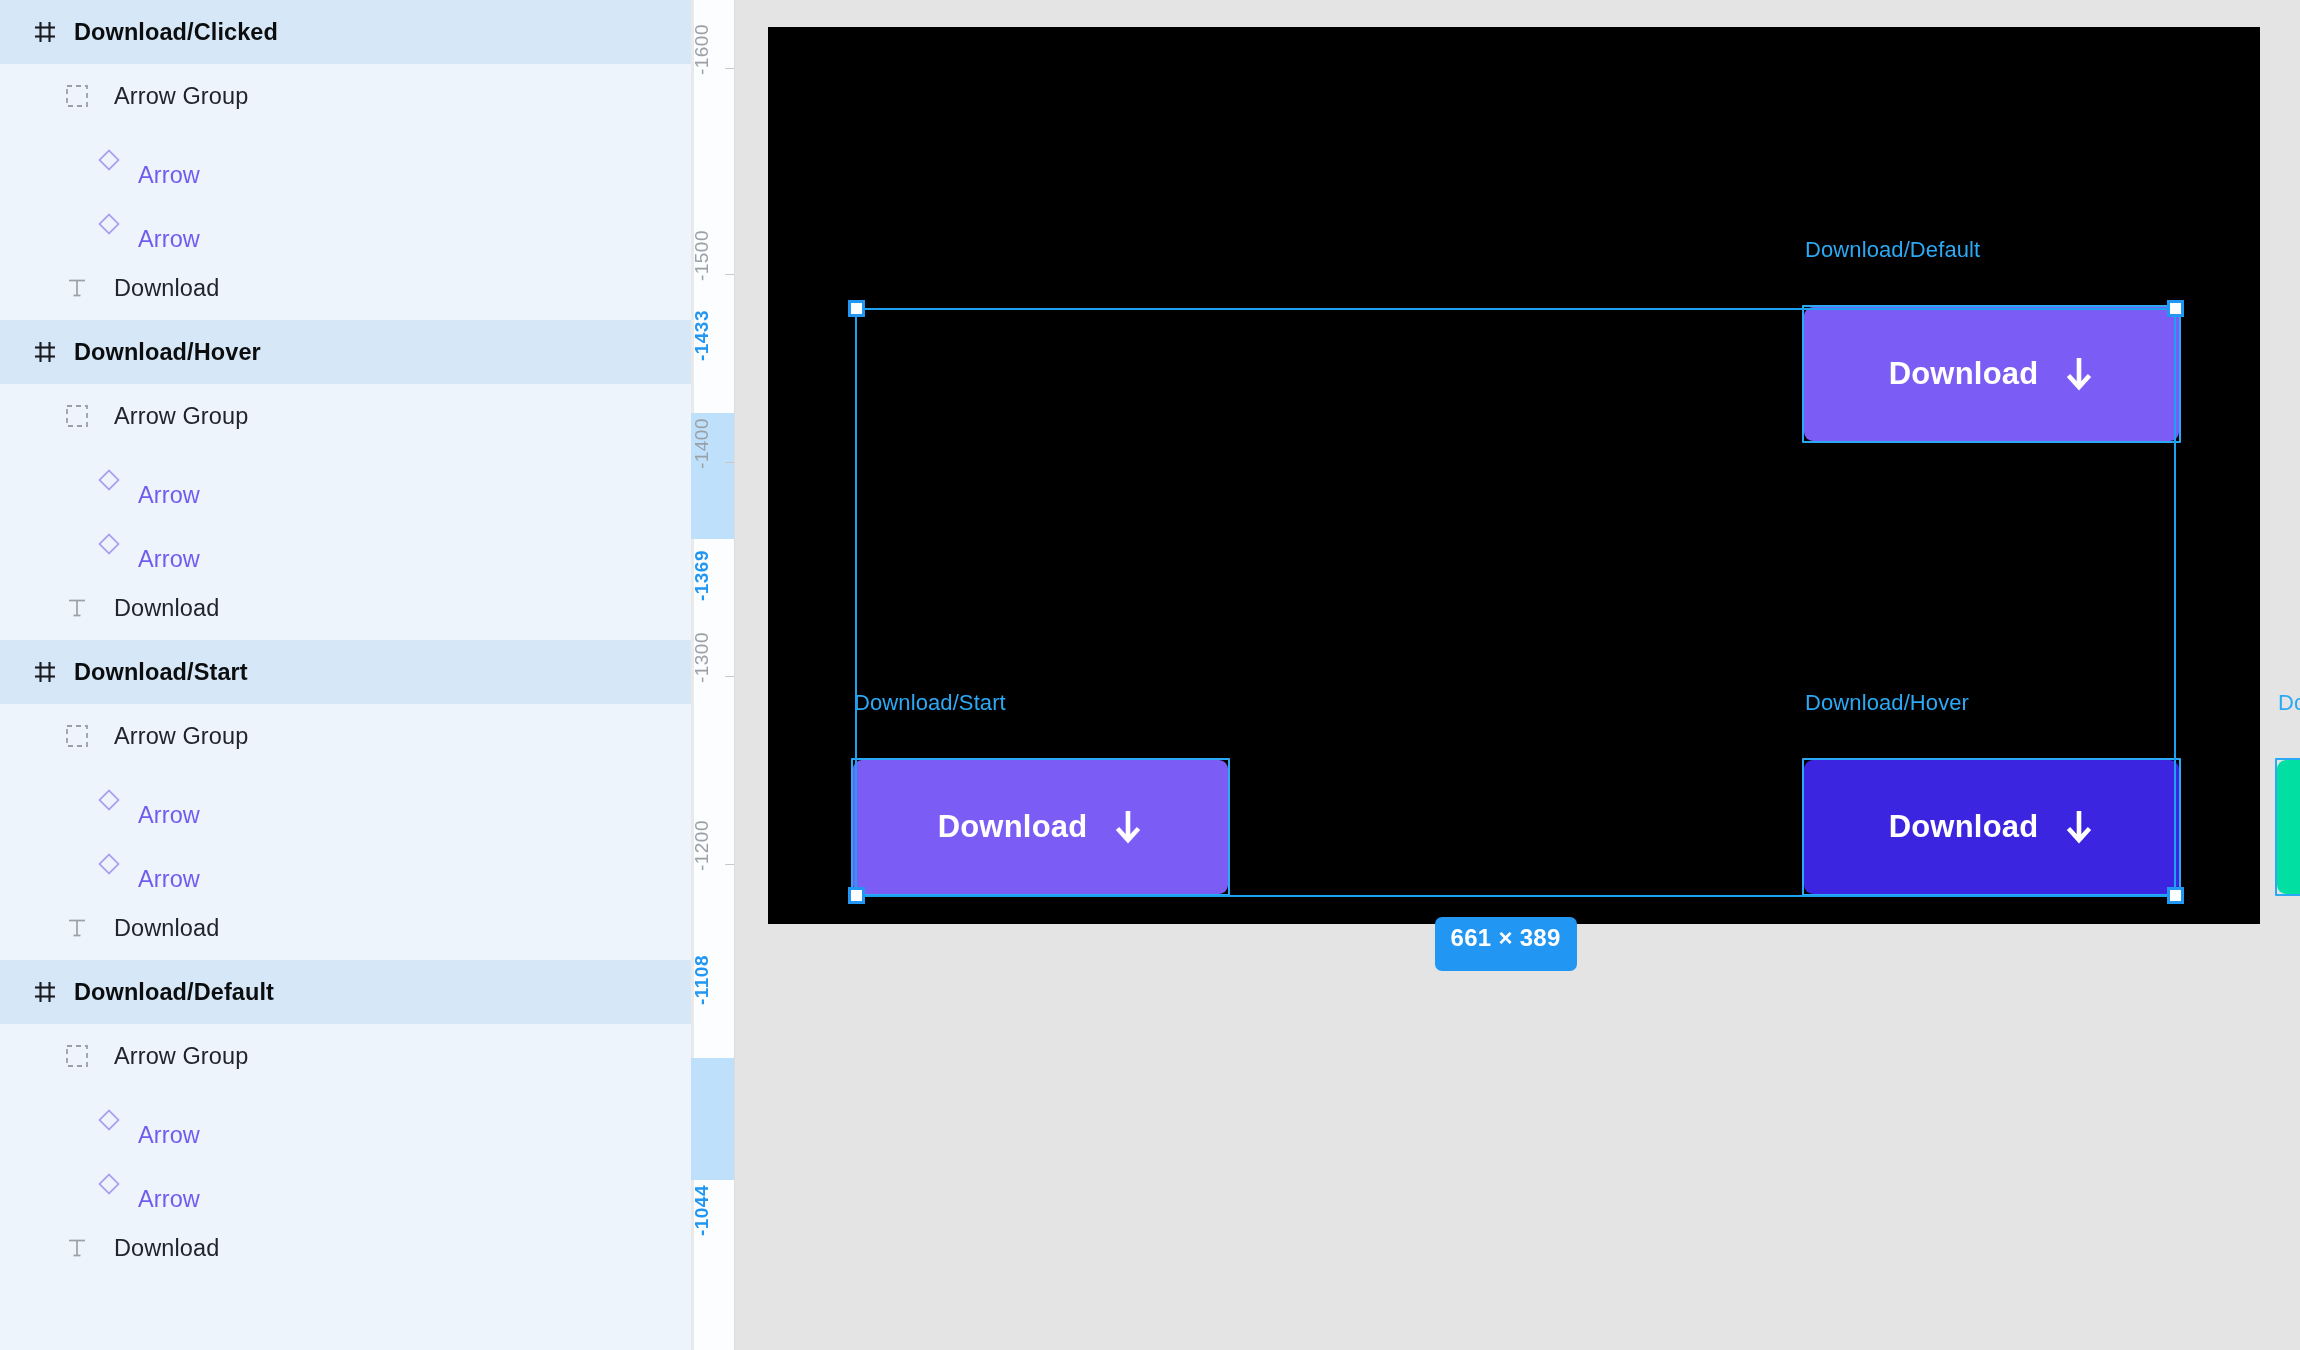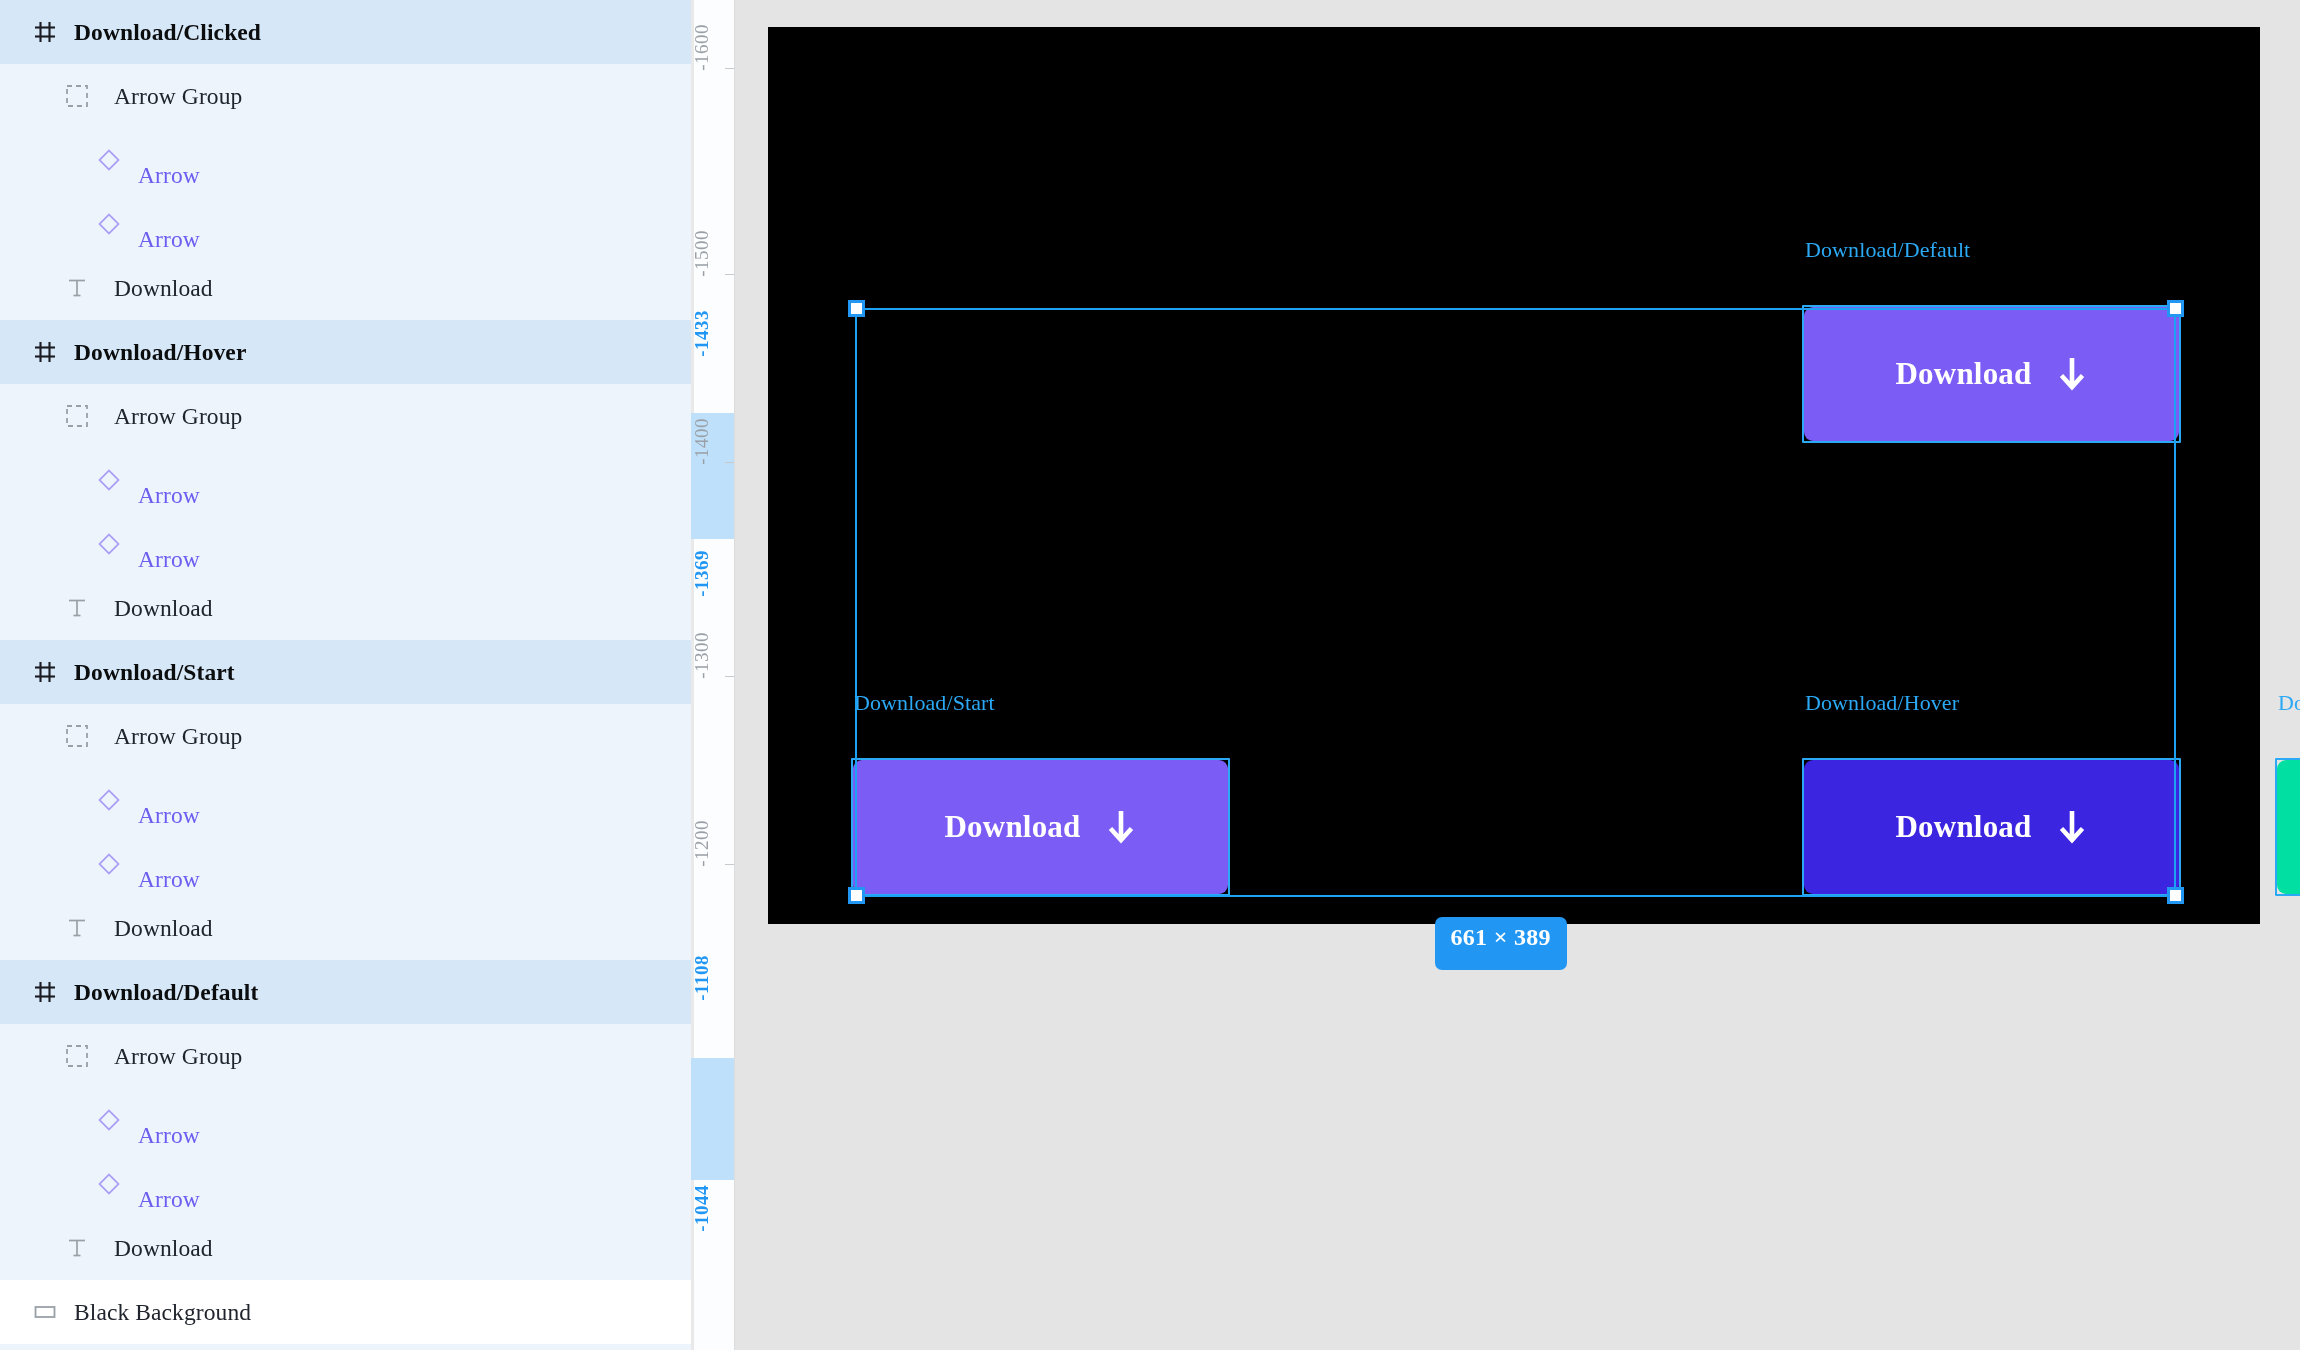--- a/index.html
+++ b/index.html
@@ -2,21 +2,21 @@
 <html><head>
 <meta charset="utf-8">
 <style>
   html,body{margin:0;padding:0;}
   body{
     width:2300px;height:1350px;overflow:hidden;
     font-family:"Liberation Sans","DejaVu Sans",sans-serif;
     background:#e4e4e4;
     -webkit-font-smoothing:antialiased;
   }
-  .app{position:relative;width:2300px;height:1350px;font-family:Liberation Serif, serif;}
+  .app{position:relative;width:2300px;height:1350px;}
 
   
   .sidebar{
     position:absolute;left:0;top:0;width:691px;height:1350px;
     background:#edf4fb;
     overflow:hidden;
   }
   .layer-row{
     position:relative;
     height:64px;
@@ -327,28 +327,20 @@
           <span class="layer-icon">
             <svg width="24" height="24" viewBox="0 0 24 24">
               <g stroke="#9aa0a6" stroke-width="1.7" fill="none">
                 <line x1="4" y1="4.5" x2="20" y2="4.5"></line>
                 <line x1="12" y1="4.5" x2="12" y2="19.5"></line>
                 <line x1="8.5" y1="19.5" x2="15.5" y2="19.5"></line>
               </g>
             </svg>
           </span>
           <span class="layer-label">Download</span>
-        </div>
-        <div class="layer-row white d0">
-          <span class="layer-icon">
-            <svg width="24" height="24" viewBox="0 0 24 24">
-              <rect x="2.5" y="7" width="19" height="10" fill="none" stroke="#9aa0a6" stroke-width="1.8"></rect>
-            </svg>
-          </span>
-          <span class="layer-label">Black Background</span>
         </div>
       </div>
   </div>
 
   <div class="ruler">
     <div class="ruler-edge"></div>
     <div id="ruler-bands">
         <div class="ruler-band" style="top: 413px; height: 126px;"></div>
         <div class="ruler-band" style="top: 1058px; height: 122px;"></div>
       </div>

